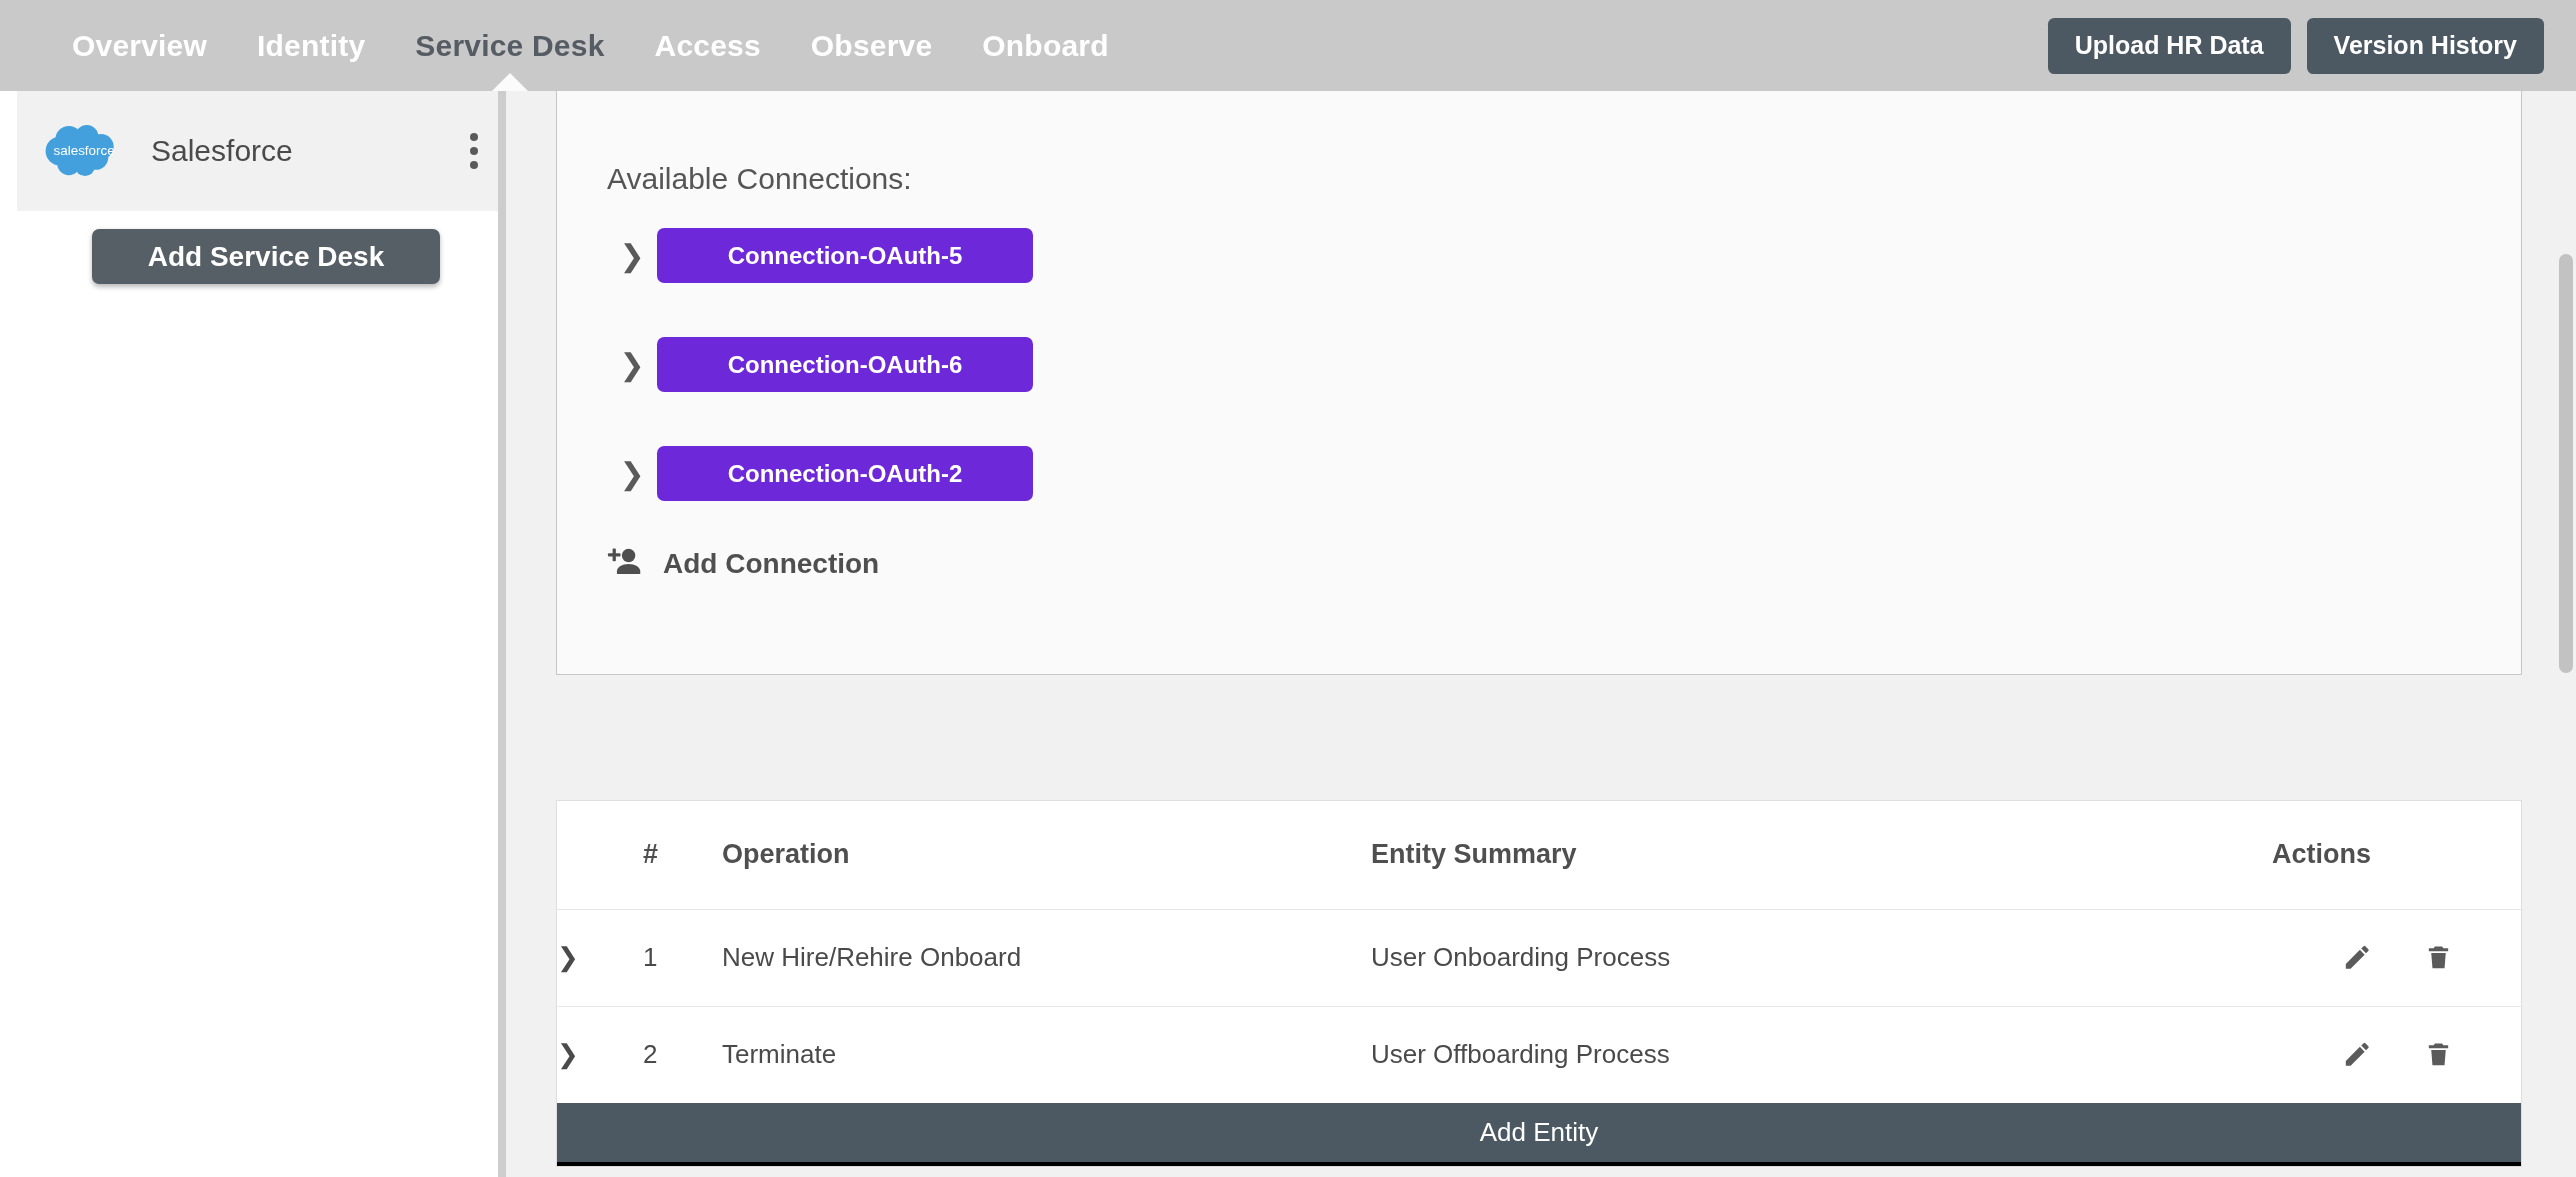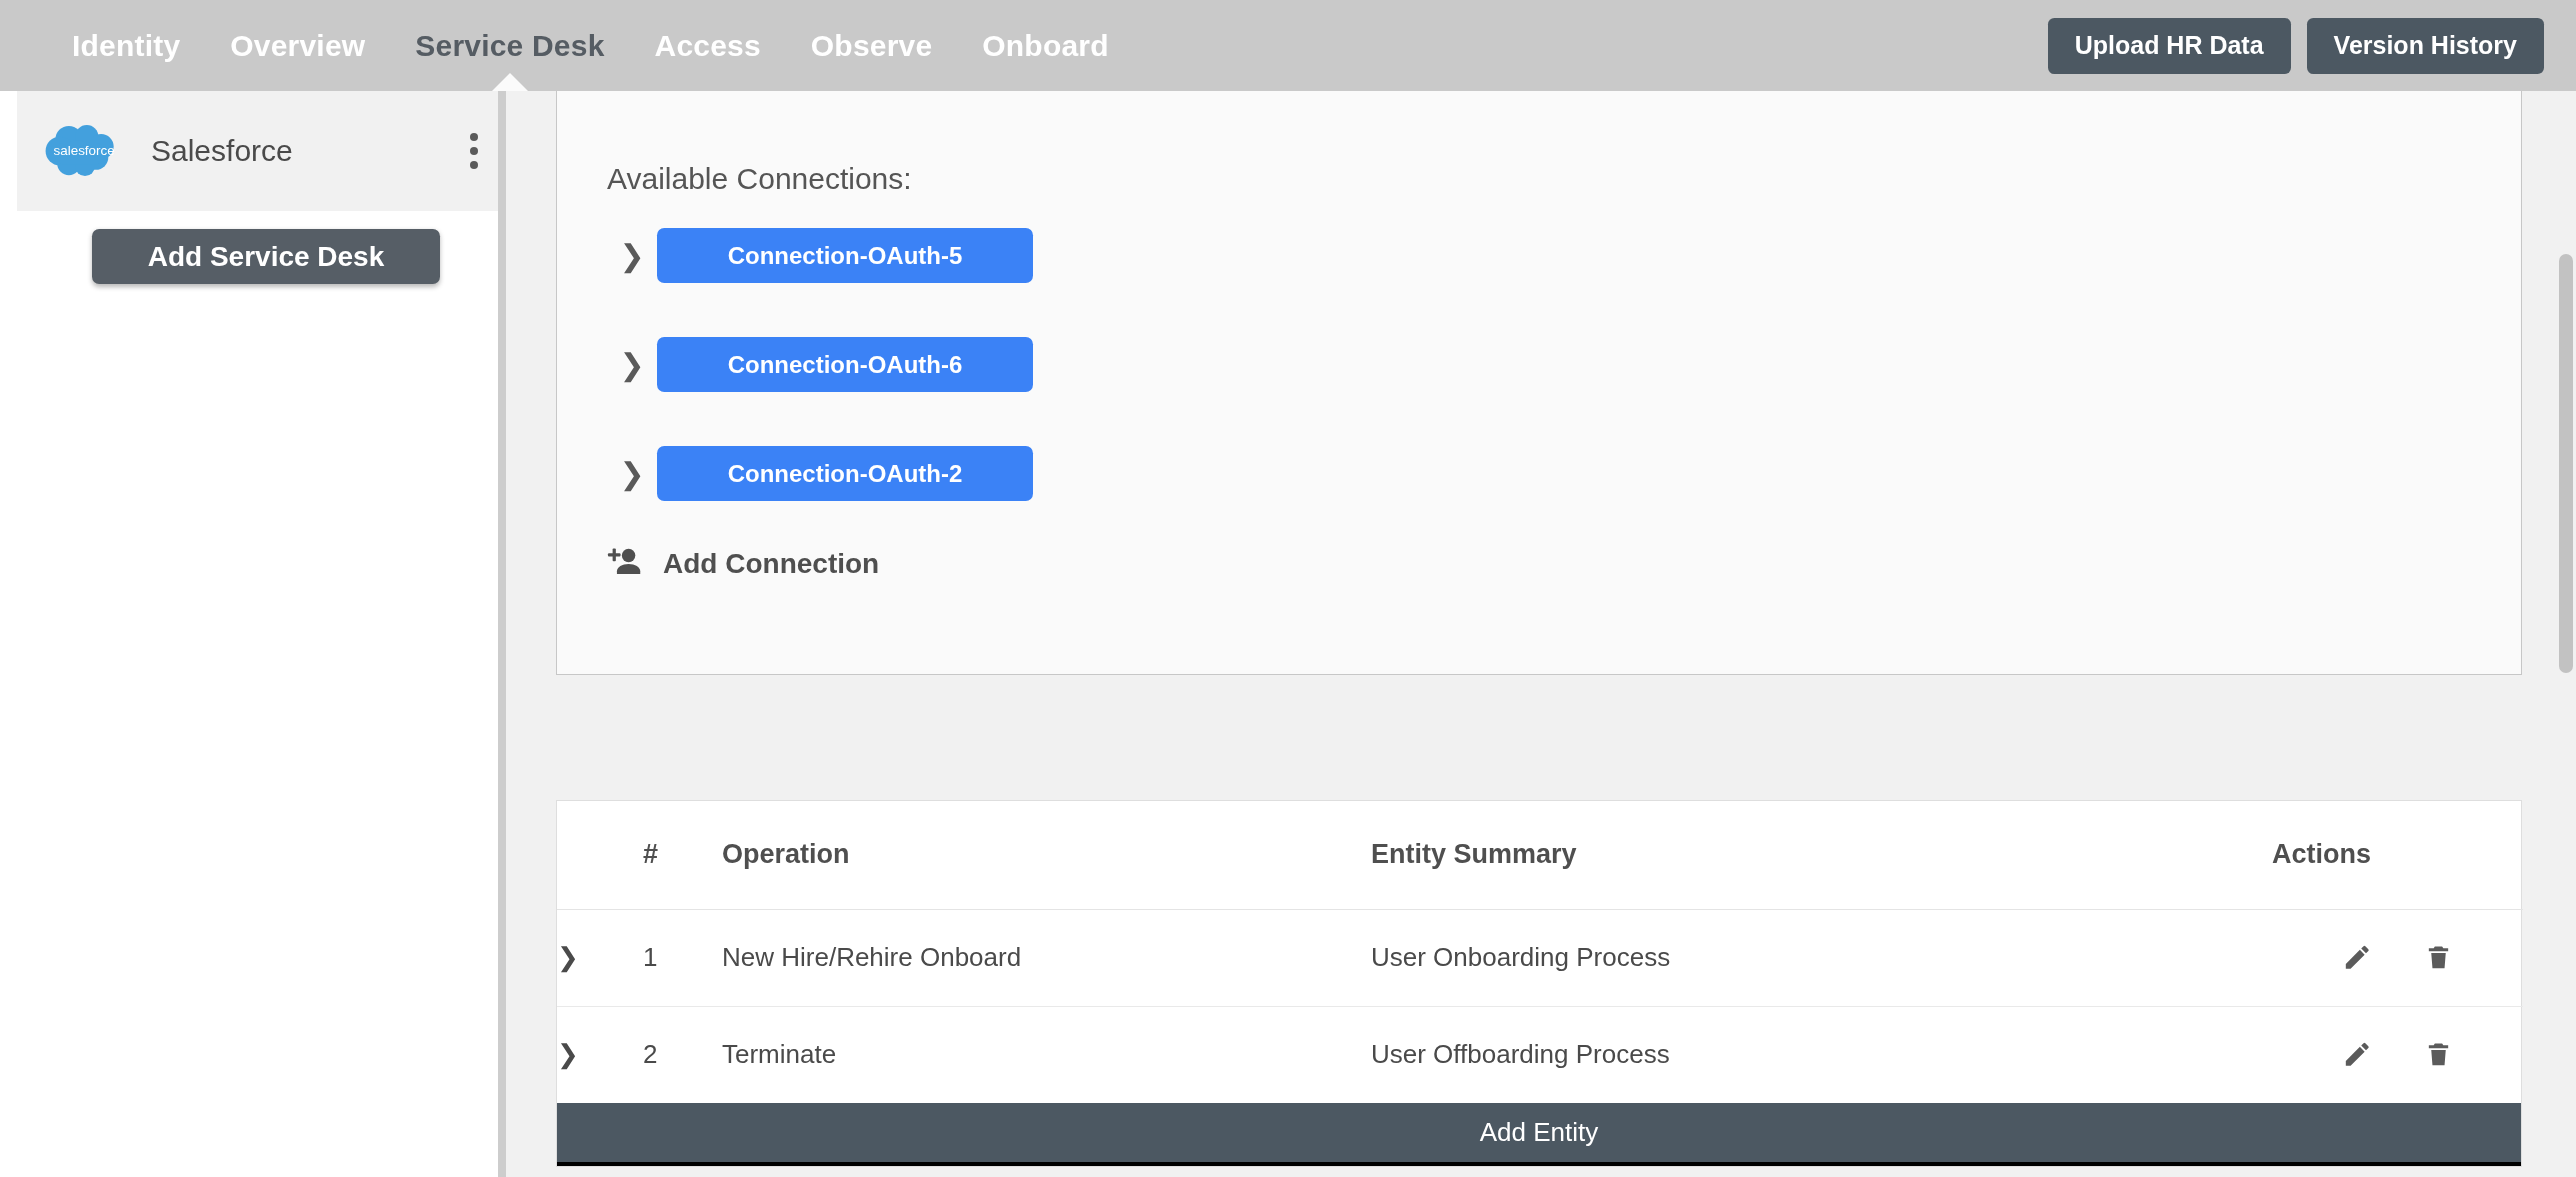--- a/index.html
+++ b/index.html
@@ -128,21 +128,21 @@
   .conn-row {
     display: flex; align-items: center;
     height: 55px; margin-bottom: 54px;
   }
   .chev {
     width: 50px; font-size: 30px; color: #5a5a5a;
     display: flex; align-items: center; justify-content: center;
     cursor: pointer; font-weight: normal;
   }
   .conn-btn {
-    background: #3b82f6; color: #ffffff;
+    background: #6d28d9; color: #ffffff;
     font-size: 24px; font-weight: bold;
     border: none; border-radius: 7.2px;
     width: 376px; height: 55px;
     display: flex; align-items: center; justify-content: center;
     cursor: pointer;
     font-family: "Liberation Sans", sans-serif;
   }
   .add-conn {
     position: absolute; top: 482px; left: 50px;
     display: flex; align-items: center;
@@ -208,24 +208,24 @@
     width: 14.3px; height: 419px;
     background: #c2c2c2; border-radius: 7.2px;
   }
 </style>
 </head>
 <body>
 
 <div class="topnav">
   <div class="nav-tabs">
     <div class="nav-tab">
+        <span>Overview</span>
+      </div>
+    <div class="nav-tab">
         <span>Identity</span>
-      </div>
-    <div class="nav-tab">
-        <span>Overview</span>
       </div>
     <div class="nav-tab active">
         <span>Service Desk</span>
       </div>
     <div class="nav-tab">
         <span>Access</span>
       </div>
     <div class="nav-tab">
         <span>Observe</span>
       </div>

